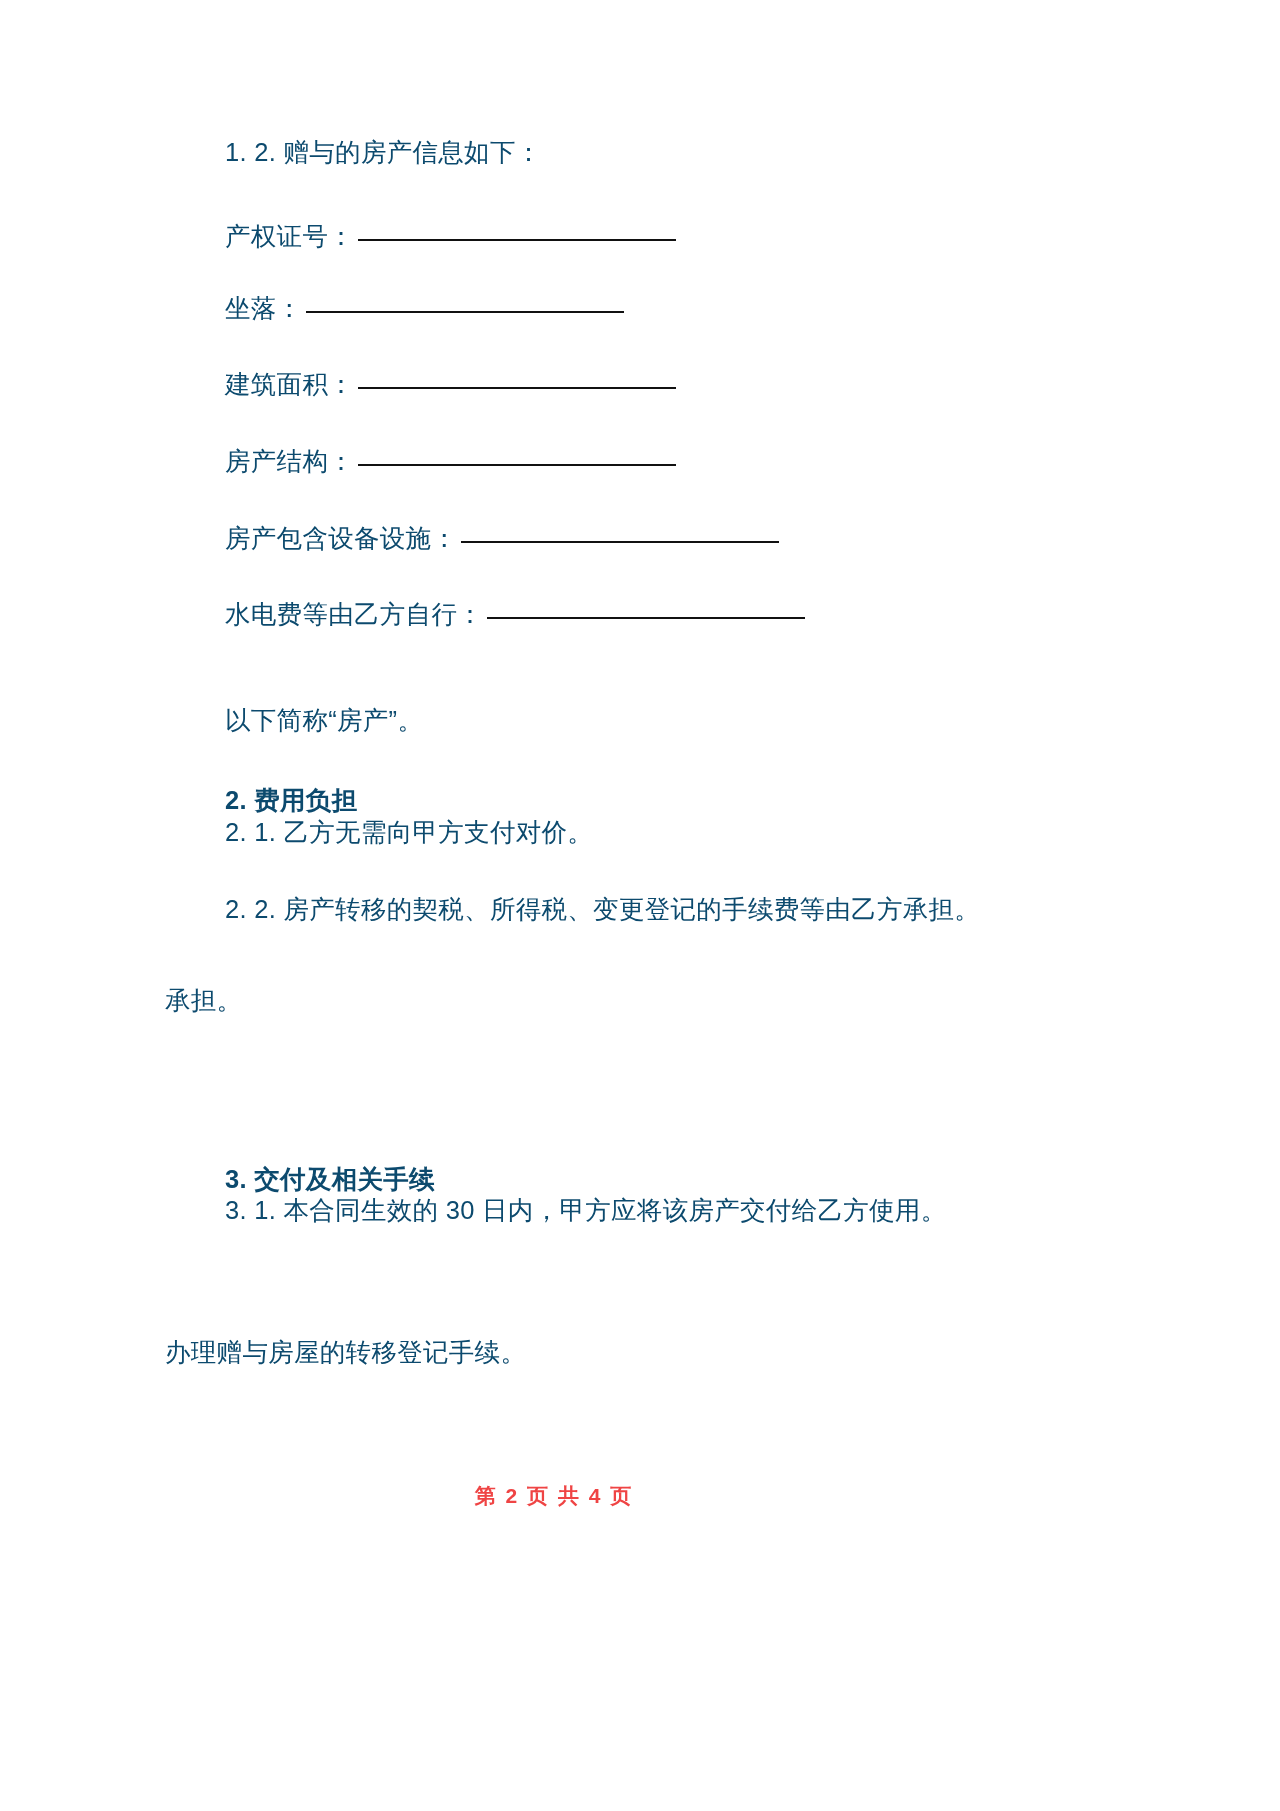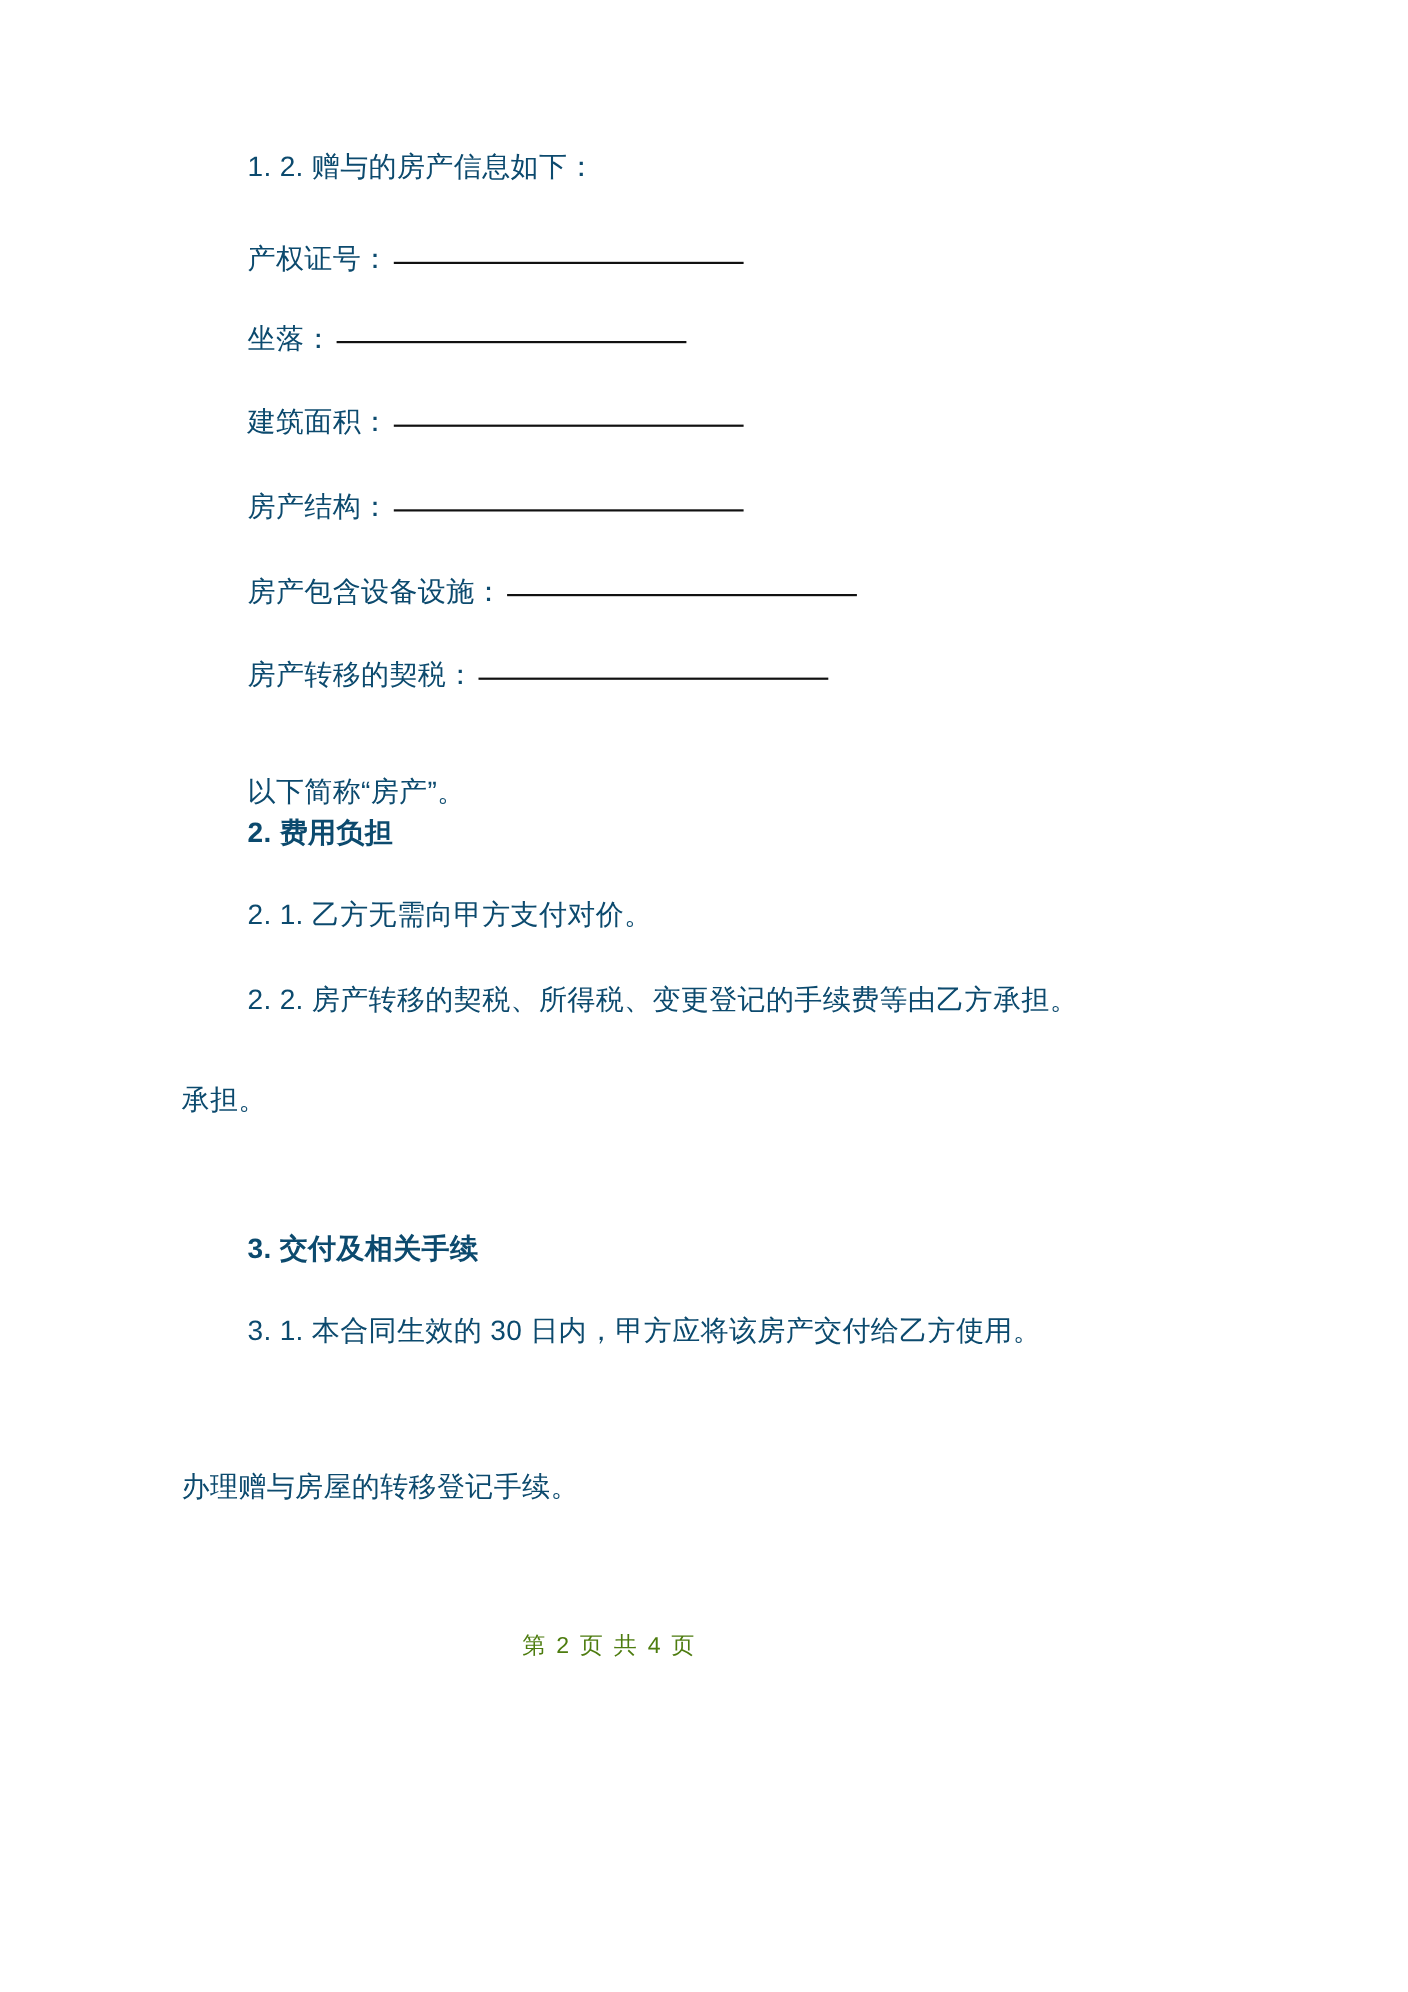--- a/index.html
+++ b/index.html
@@ -29,39 +29,40 @@
   }
   .para {
     position: absolute;
     white-space: nowrap;
   }
   .indent {
     padding-left: 60px;
   }
   .bold {
     font-weight: bold;
+    margin-top: 43px;
   }
   
   .fill {
     display: inline-block;
     border-bottom: 2.2px solid #111111;
     vertical-align: 4px;
     height: 0;
     margin-left: 4px;
   }
   .footer {
     position: absolute;
     left: 0;
     top: 1482px;
     width: 1108px;
     text-align: center;
     font-size: 21px;
-    font-weight: normal;
+    font-weight: bold;
     letter-spacing: 2px;
-    color: #4d7c0f;
+    color: #ef4444;
   }
 </style>
 </head>
 <body>
 
 <div class="page">
 
   <div class="para line indent" style="left:165px; top:140px;">
     <span>1. 2. 赠与的房产信息如下：</span>
   </div>
@@ -80,21 +81,21 @@
 
   <div class="para line indent" style="left:165px; top:449px;">
     <span>房产结构：</span><span class="fill" style="width:318px;"></span>
   </div>
 
   <div class="para line indent" style="left:165px; top:526px;">
     <span>房产包含设备设施：</span><span class="fill" style="width:318px;"></span>
   </div>
 
   <div class="para line indent" style="left:165px; top:602px;">
-    <span>房产转移的契税：</span><span class="fill" style="width:318px;"></span>
+    <span>水电费等由乙方自行：</span><span class="fill" style="width:318px;"></span>
   </div>
 
   <div class="para line indent" style="left:165px; top:674px;margin-top:34px;">
     <span>以下简称“房产”。</span>
   </div>
 
   <div class="para line indent bold" style="left:165px; top:745px;">
     <span>2. 费用负担</span>
   </div>
 

